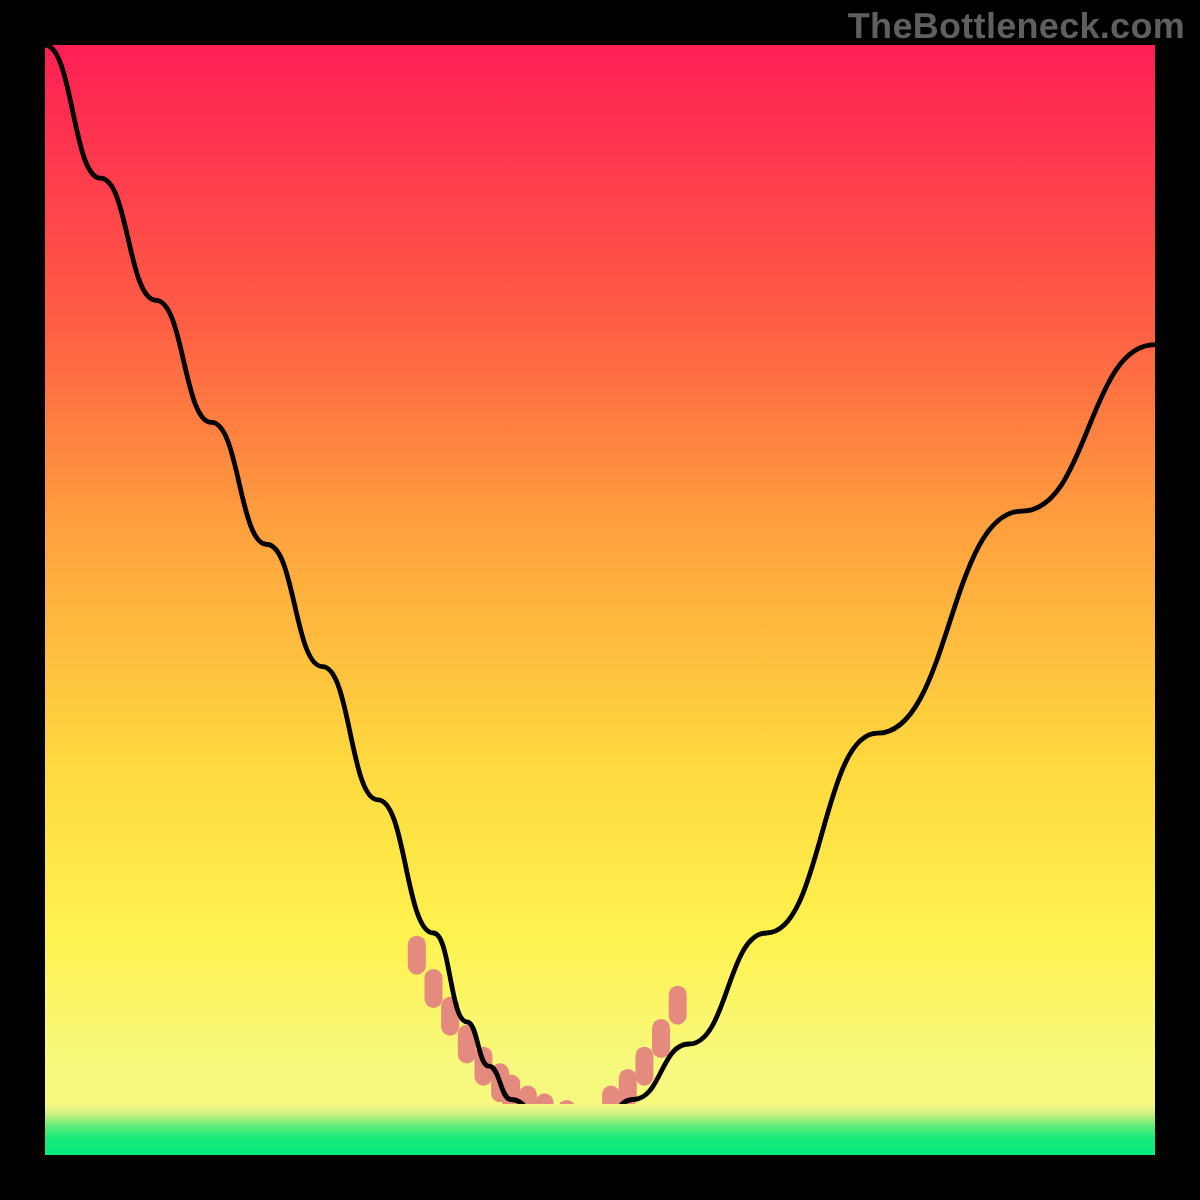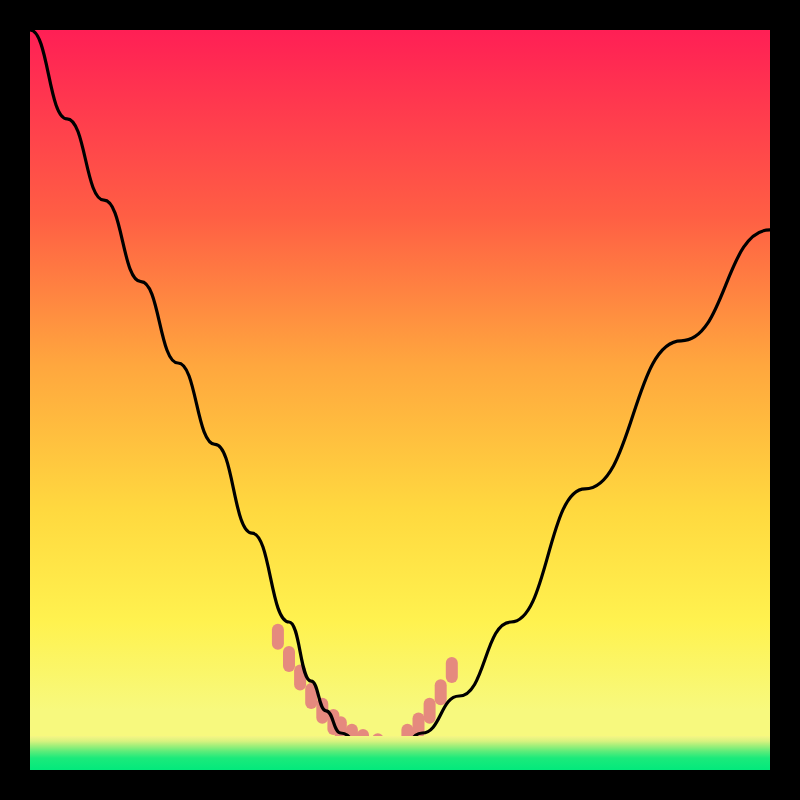--- a/index.html
+++ b/index.html
@@ -57,20 +57,21 @@
       #d9f27f 85%,
       #f6f684 100%);
     z-index: 2;
   }
 </style>
 </head>
 <body>
 
 <div class="frame">
 
+  <span class="watermark">TheBottleneck.com</span>
 
   <div class="plot">
 
     <svg viewBox="0 0 740 740" preserveAspectRatio="none">
       <defs>
         <linearGradient id="bg-grad" x1="0" y1="0" x2="0" y2="1">
           <stop offset="0%" stop-color="#ff1f55"></stop>
           <stop offset="25%" stop-color="#ff5e44"></stop>
           <stop offset="45%" stop-color="#ffa63e"></stop>
           <stop offset="65%" stop-color="#ffd93f"></stop>

